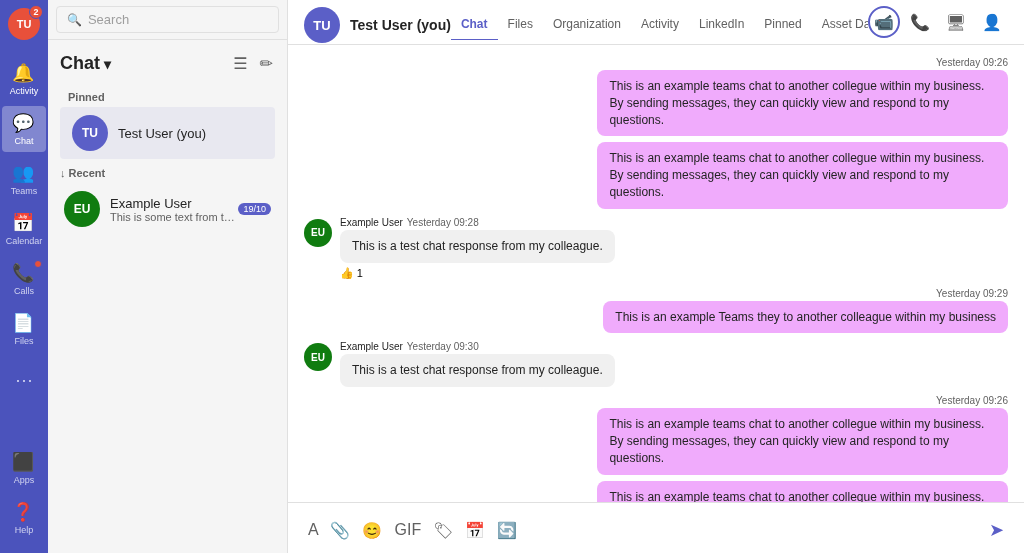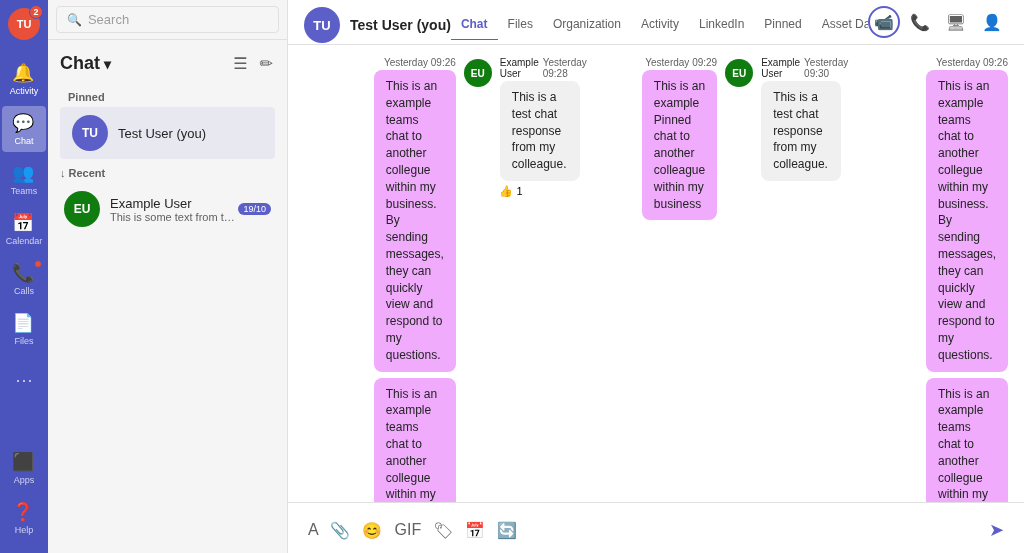--- a/index.html
+++ b/index.html
@@ -141,21 +141,21 @@
       display: flex; align-items: center; justify-content: center;
       color: #616161; font-size: 16px;
     }
     .action-btn.highlighted {
       border: 2px solid #5b5fc7; border-radius: 50%;
     }
 
     
     .messages-area {
       flex: 1; overflow-y: auto; padding: 12px 16px;
-      display: flex; gap: 8px;
+      display: flex; flex-direction: column; gap: 8px;
       background: white;
     }
 
     
     .msg-row { display: flex; gap: 8px; align-items: flex-start; }
     .msg-row.self { flex-direction: row-reverse; }
     .msg-row.self .msg-content { align-items: flex-end; }
     .msg-avatar {
       width: 28px; height: 28px; border-radius: 50%;
       background: #107c10; color: white; font-size: 10px;
@@ -343,21 +343,21 @@
         <div class="msg-bubble">This is a test chat response from my colleague.</div>
         <div class="reaction">👍 1</div>
       </div>
     </div>
 
     <div class="msg-row self">
       <div class="msg-content">
         <div class="msg-meta">
           <span>Yesterday 09:29</span>
         </div>
-        <div class="msg-bubble self-bubble">This is an example Pinned chat to another colleague within my business</div>
+        <div class="msg-bubble self-bubble">This is an example Teams they to another colleague within my business</div>
       </div>
     </div>
 
     <div class="msg-row">
       <div class="msg-avatar">EU</div>
       <div class="msg-content">
         <div class="msg-meta">
           <span style="font-weight:500;color:#242424;">Example User</span>
           <span>Yesterday 09:30</span>
         </div>

